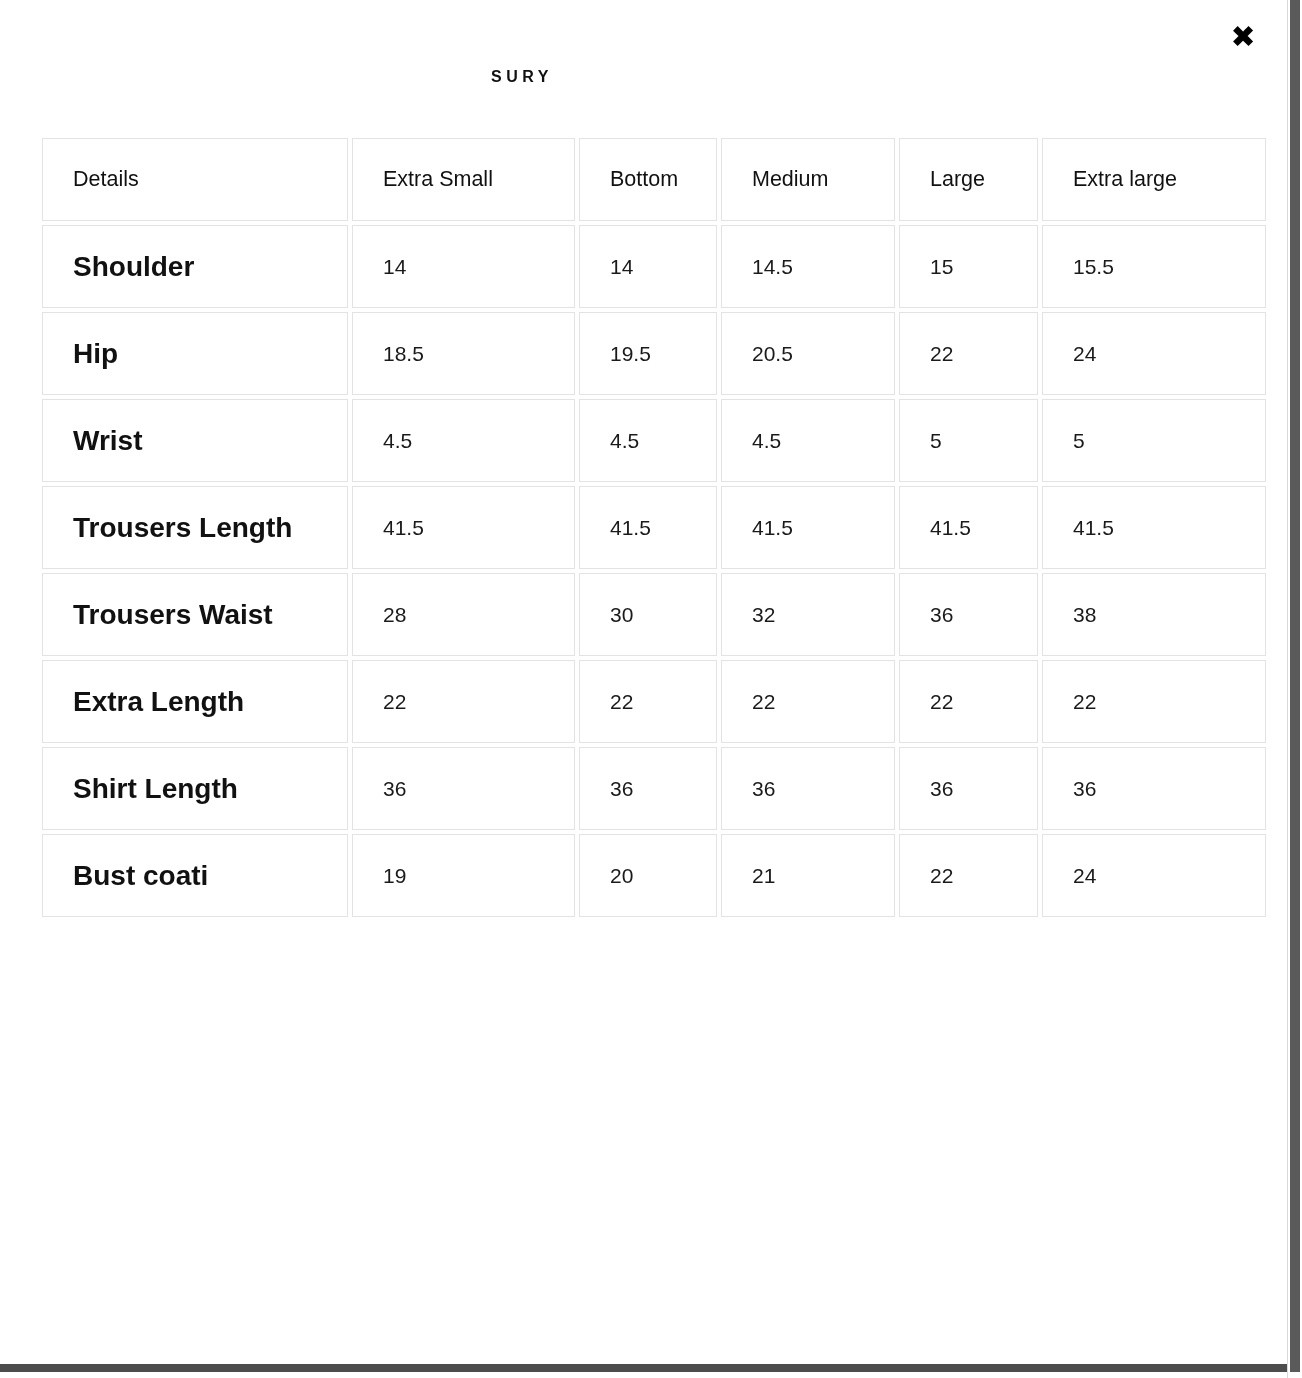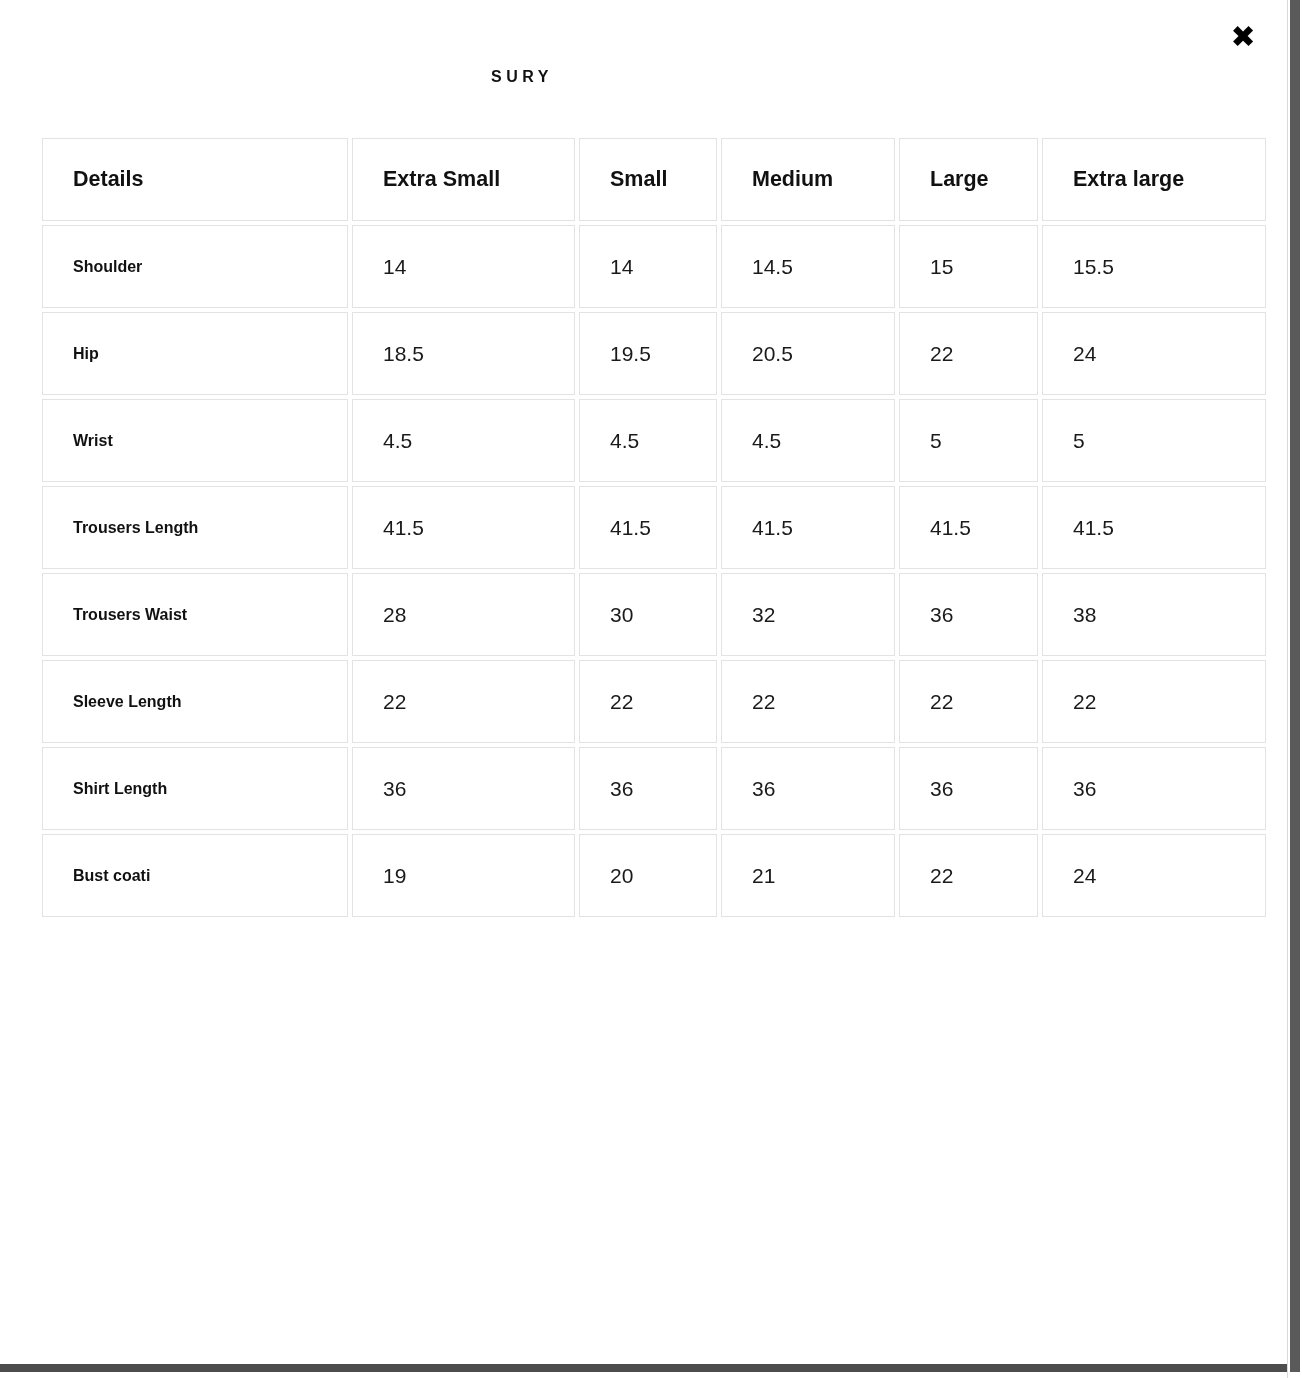--- a/index.html
+++ b/index.html
@@ -119,27 +119,27 @@
     border: 1px solid #e3e3e3;
     height: 83px;
     padding: 0 0 0 30px;
     vertical-align: middle;
     text-align: left;
     font-size: 21px;
     background: #ffffff;
     box-sizing: border-box;
   }
   table.size-chart thead th {
-    font-weight: 700;
+    font-weight: 400;
     font-size: 21.5px;
     color: #111111;
   }
   table.size-chart tbody th.row-label {
     font-weight: 700;
-    font-size: 16px;
+    font-size: 28px;
     color: #111111;
   }
   table.size-chart tbody td.value {
     font-weight: 400;
     color: #1a1a1a;
   }
 </style>
 </head>
 <body>
 
@@ -156,21 +156,21 @@
           <col class="c-xs">
           <col class="c-s">
         <col class="c-m">
           <col class="c-l">
           <col class="c-xl">
       </colgroup>
       <thead>
         <tr>
           <th>Details</th>
           <th>Extra Small</th>
-          <th>Small</th>
+          <th>Bottom</th>
           <th>Medium</th>
           <th>Large</th>
           <th>Extra large</th>
         </tr>
       </thead>
       <tbody>
         <tr>
           <th class="row-label">Shoulder</th>
           <td class="value">14</td>
           <td class="value">14</td>
@@ -204,21 +204,21 @@
         </tr>
         <tr>
           <th class="row-label">Trousers Waist</th>
           <td class="value">28</td>
           <td class="value">30</td>
           <td class="value">32</td>
           <td class="value">36</td>
           <td class="value">38</td>
         </tr>
         <tr>
-          <th class="row-label">Sleeve Length</th>
+          <th class="row-label">Extra Length</th>
           <td class="value">22</td>
           <td class="value">22</td>
           <td class="value">22</td>
           <td class="value">22</td>
           <td class="value">22</td>
         </tr>
         <tr>
           <th class="row-label">Shirt Length</th>
           <td class="value">36</td>
           <td class="value">36</td>

